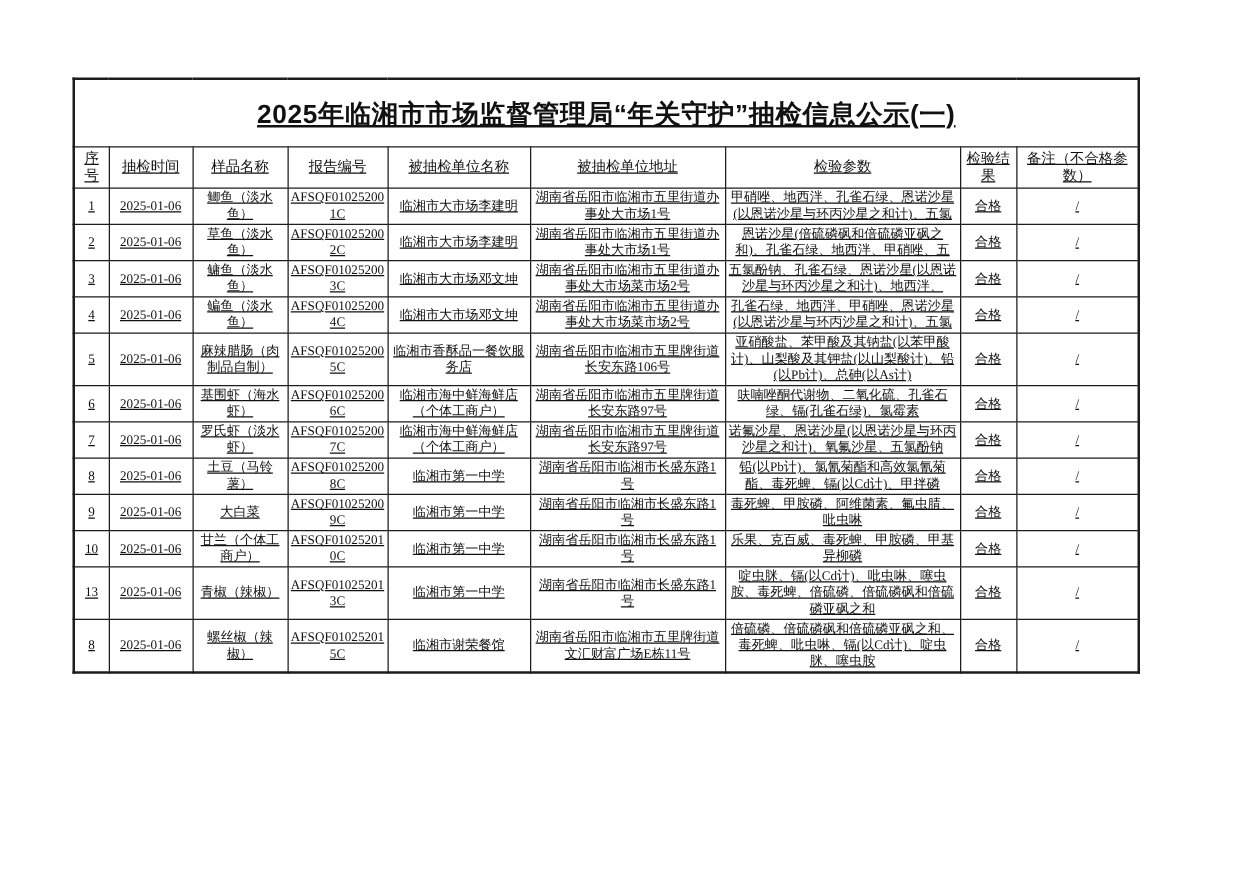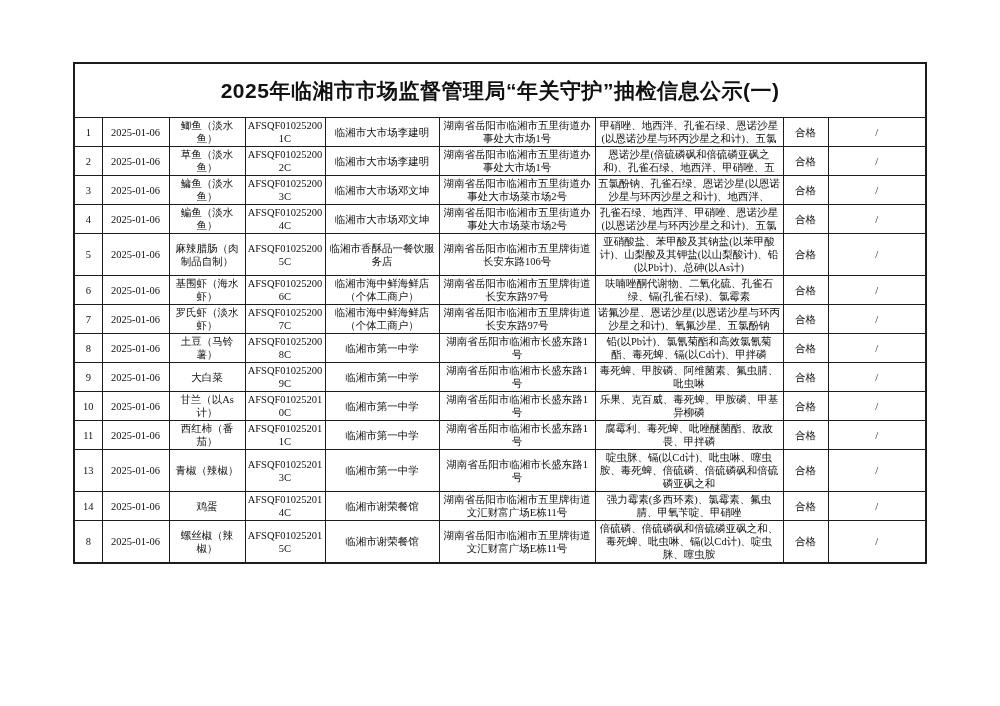--- a/index.html
+++ b/index.html
@@ -3,21 +3,21 @@
 <meta charset="utf-8">
 <style>
   html,body { margin:0; padding:0; }
   body {
     width:1000px; height:706px;
     background:#ffffff;
     font-family:"Liberation Serif", serif;
     color:#111;
     position:relative;
   }
-  .sheet { position:absolute; left:73px; top:62px; }
+  .sheet { position:absolute; left:58px; top:62px;text-decoration:underline; }
   table.doc {
     border-collapse:collapse;
     table-layout:fixed;
     width:852px;
     border:2px solid #1c1c1c;
   }
   table.doc td, table.doc th {
     border:1px solid #1c1c1c;
     text-align:center;
     vertical-align:middle;
@@ -59,20 +59,31 @@
         <col style="width:114px">
         <col style="width:156px">
       <col style="width:188px">
         <col style="width:45px">
         <col style="width:98px">
     </colgroup>
     <tbody>
       <tr class="title-row">
         <td colspan="9">2025年临湘市市场监督管理局“年关守护”抽检信息公示(一)</td>
       </tr>
+      <tr class="header-row">
+        <th>序号</th>
+        <th>抽检时间</th>
+        <th>样品名称</th>
+        <th>报告编号</th>
+        <th>被抽检单位名称</th>
+        <th>被抽检单位地址</th>
+        <th>检验参数</th>
+        <th>检验结果</th>
+        <th>备注（不合格参数）</th>
+      </tr>
     </tbody>
     <tbody class="rows">
         <tr>
           <td class="c-no">1</td>
           <td class="c-date">2025-01-06</td>
           <td class="c-sample">鲫鱼（淡水鱼）</td>
           <td class="c-report">AFSQF010252001C</td>
           <td class="c-unit">临湘市大市场李建明</td>
           <td class="c-address">湖南省岳阳市临湘市五里街道办事处大市场1号</td>
           <td class="c-params">甲硝唑、地西泮、孔雀石绿、恩诺沙星(以恩诺沙星与环丙沙星之和计)、五氯</td>
@@ -163,58 +174,36 @@
           <td class="c-report">AFSQF010252009C</td>
           <td class="c-unit">临湘市第一中学</td>
           <td class="c-address">湖南省岳阳市临湘市长盛东路1号</td>
           <td class="c-params">毒死蜱、甲胺磷、阿维菌素、氟虫腈、吡虫啉</td>
           <td class="c-result">合格</td>
           <td class="c-note">/</td>
         </tr>
         <tr>
           <td class="c-no">10</td>
           <td class="c-date">2025-01-06</td>
-          <td class="c-sample">甘兰（以As计）</td>
+          <td class="c-sample">甘兰（个体工商户）</td>
           <td class="c-report">AFSQF010252010C</td>
           <td class="c-unit">临湘市第一中学</td>
           <td class="c-address">湖南省岳阳市临湘市长盛东路1号</td>
           <td class="c-params">乐果、克百威、毒死蜱、甲胺磷、甲基异柳磷</td>
-          <td class="c-result">合格</td>
-          <td class="c-note">/</td>
-        </tr>
-        <tr>
-          <td class="c-no">11</td>
-          <td class="c-date">2025-01-06</td>
-          <td class="c-sample">西红柿（番茄）</td>
-          <td class="c-report">AFSQF010252011C</td>
-          <td class="c-unit">临湘市第一中学</td>
-          <td class="c-address">湖南省岳阳市临湘市长盛东路1号</td>
-          <td class="c-params">腐霉利、毒死蜱、吡唑醚菌酯、敌敌畏、甲拌磷</td>
           <td class="c-result">合格</td>
           <td class="c-note">/</td>
         </tr>
         <tr>
           <td class="c-no">13</td>
           <td class="c-date">2025-01-06</td>
           <td class="c-sample">青椒（辣椒）</td>
           <td class="c-report">AFSQF010252013C</td>
           <td class="c-unit">临湘市第一中学</td>
           <td class="c-address">湖南省岳阳市临湘市长盛东路1号</td>
           <td class="c-params">啶虫脒、镉(以Cd计)、吡虫啉、噻虫胺、毒死蜱、倍硫磷、倍硫磷砜和倍硫磷亚砜之和</td>
-          <td class="c-result">合格</td>
-          <td class="c-note">/</td>
-        </tr>
-        <tr>
-          <td class="c-no">14</td>
-          <td class="c-date">2025-01-06</td>
-          <td class="c-sample">鸡蛋</td>
-          <td class="c-report">AFSQF010252014C</td>
-          <td class="c-unit">临湘市谢荣餐馆</td>
-          <td class="c-address">湖南省岳阳市临湘市五里牌街道文汇财富广场E栋11号</td>
-          <td class="c-params">强力霉素(多西环素)、氯霉素、氟虫腈、甲氧苄啶、甲硝唑</td>
           <td class="c-result">合格</td>
           <td class="c-note">/</td>
         </tr>
         <tr>
           <td class="c-no">8</td>
           <td class="c-date">2025-01-06</td>
           <td class="c-sample">螺丝椒（辣椒）</td>
           <td class="c-report">AFSQF010252015C</td>
           <td class="c-unit">临湘市谢荣餐馆</td>
           <td class="c-address">湖南省岳阳市临湘市五里牌街道文汇财富广场E栋11号</td>

